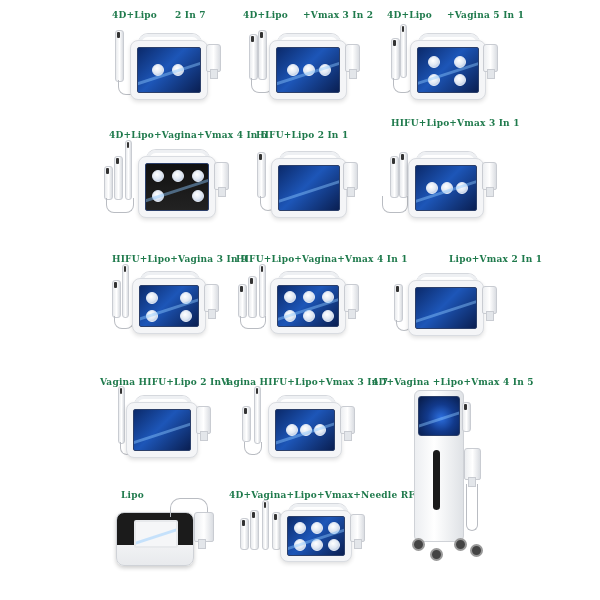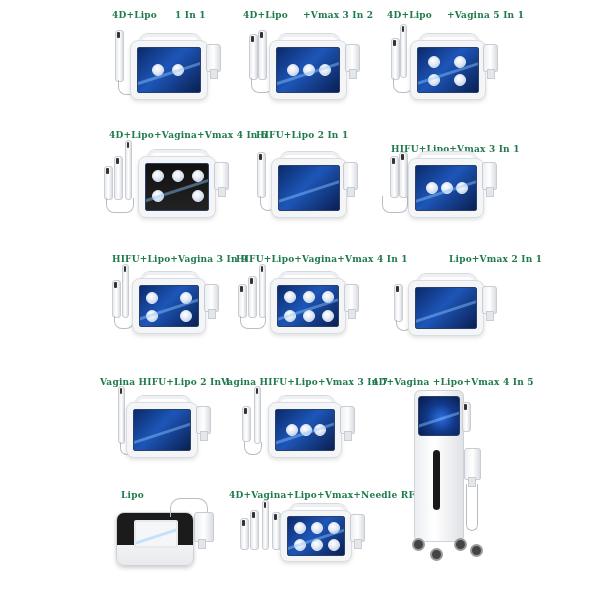--- a/index.html
+++ b/index.html
@@ -17,29 +17,29 @@
   .probe{position:absolute;width:13px;height:26px;background:linear-gradient(90deg,#eceef1,#fff,#dadde2);border:1px solid #c9ccd2;border-radius:3px 3px 2px 2px;}
   .probe::after{content:"";position:absolute;left:3px;bottom:-8px;width:6px;height:8px;background:#e3e6ea;border:1px solid #c9ccd2;}
   .cable{position:absolute;border:1px solid #b9bcc2;border-top:none;border-radius:0 0 8px 8px;}
   .stand{position:absolute;background:linear-gradient(90deg,#eceef1,#ffffff 40%,#dfe2e6);border:1px solid #cfd2d7;border-radius:6px;}
   .wheel{position:absolute;width:9px;height:9px;border-radius:50%;background:#444;border:2px solid #999;}
 </style>
 </head>
 <body>
 
 <span class="label" style="left:112px;top:10px;">4D+Lipo</span>
-<span class="label" style="left:175px;top:10px;">1 In 1</span>
+<span class="label" style="left:175px;top:10px;">2 In 7</span>
 <span class="label" style="left:243px;top:10px;">4D+Lipo</span>
 <span class="label" style="left:303px;top:10px;">+Vmax 3 In 2</span>
 <span class="label" style="left:387px;top:10px;">4D+Lipo</span>
 <span class="label" style="left:447px;top:10px;">+Vagina 5 In 1</span>
 
 <span class="label" style="left:109px;top:130px;">4D+Lipo+Vagina+Vmax 4 In 6</span>
 <span class="label" style="left:256px;top:130px;">HIFU+Lipo 2 In 1</span>
-<span class="label" style="left:391px;top:118px;margin-top:26px;">HIFU+Lipo+Vmax 3 In 1</span>
+<span class="label" style="left:391px;top:118px;">HIFU+Lipo+Vmax 3 In 1</span>
 
 <span class="label" style="left:112px;top:254px;">HIFU+Lipo+Vagina 3 In 9</span>
 <span class="label" style="left:236px;top:254px;">HIFU+Lipo+Vagina+Vmax 4 In 1</span>
 <span class="label" style="left:405px;top:254px;margin-left:44px;">Lipo+Vmax 2 In 1</span>
 
 <span class="label" style="left:100px;top:377px;">Vagina HIFU+Lipo 2 In 1</span>
 <span class="label" style="left:221px;top:377px;">Vagina HIFU+Lipo+Vmax 3 In 7</span>
 <span class="label" style="left:372px;top:377px;">4D+Vagina +Lipo+Vmax 4 In 5</span>
 
 <span class="label" style="left:121px;top:490px;">Lipo</span>

